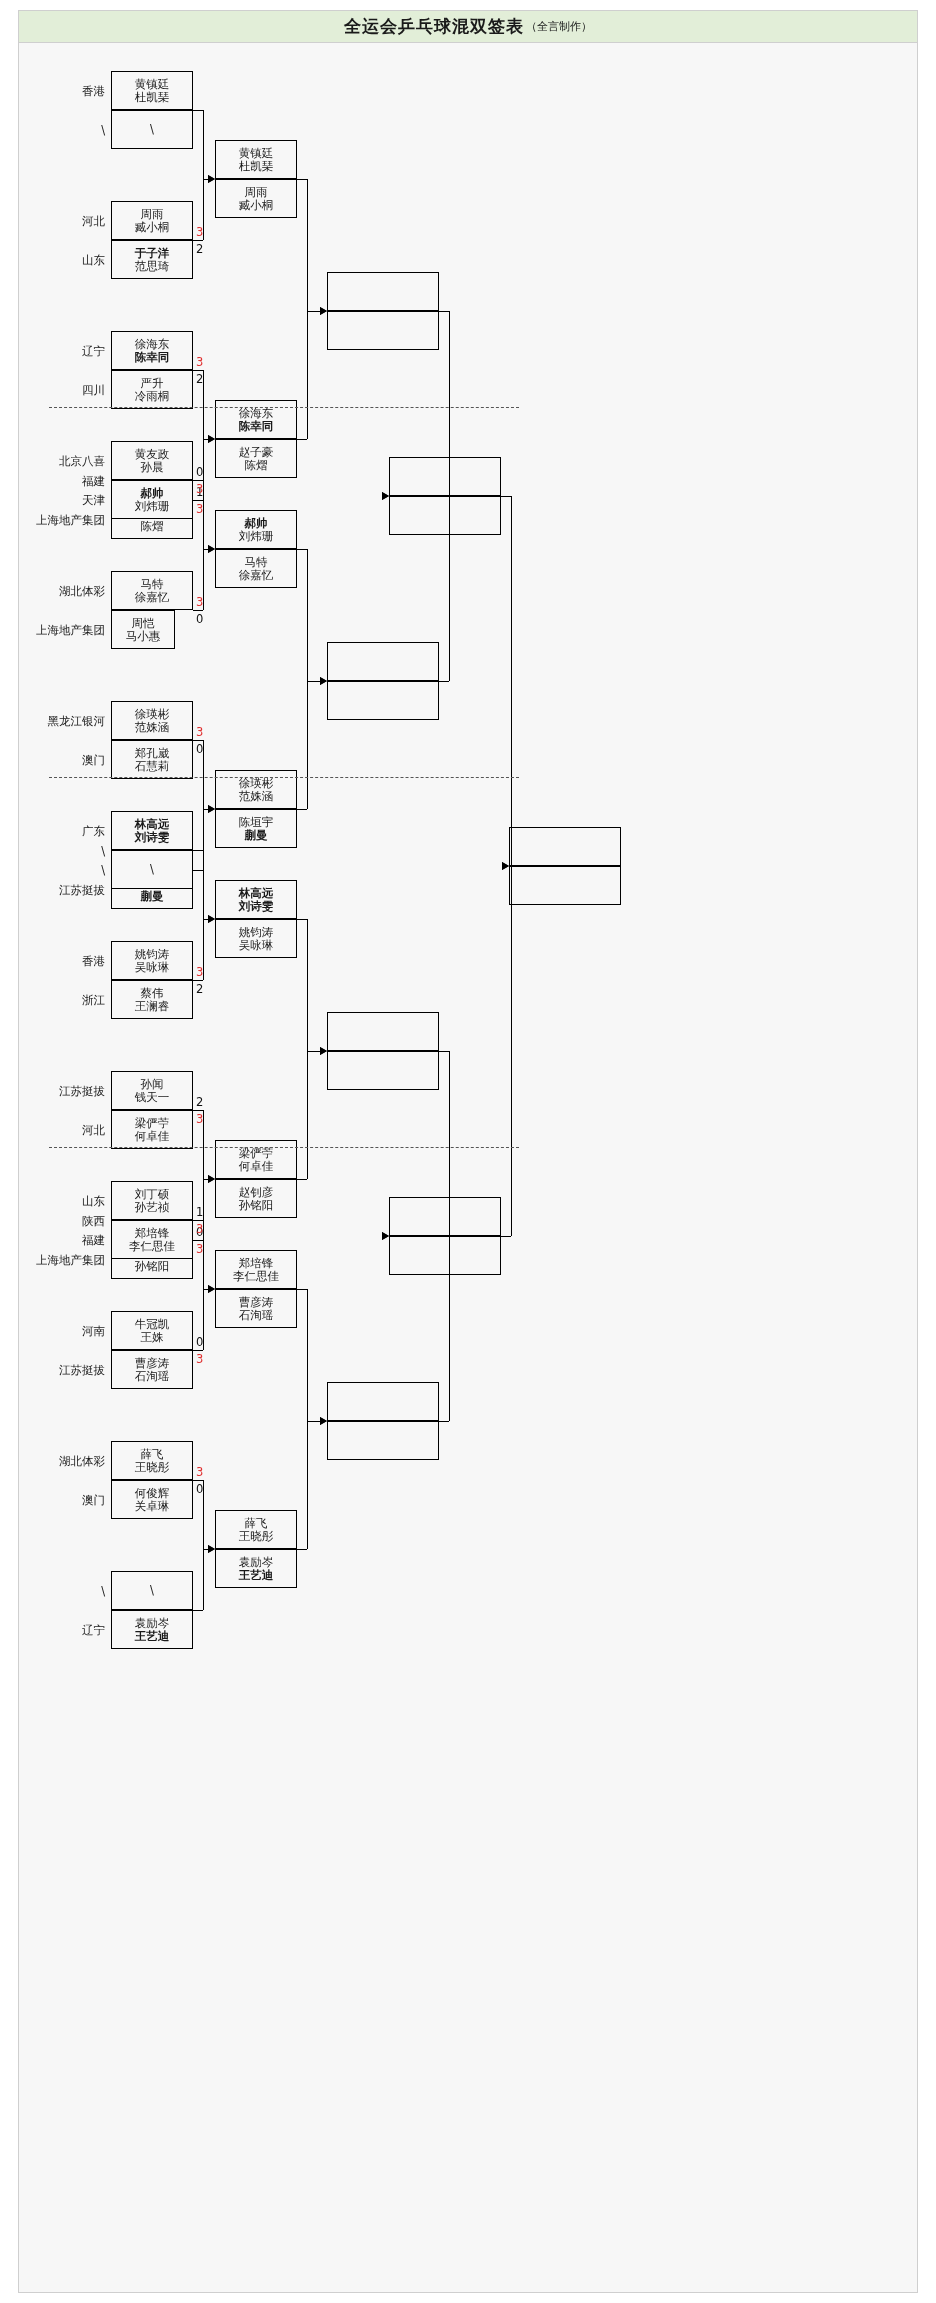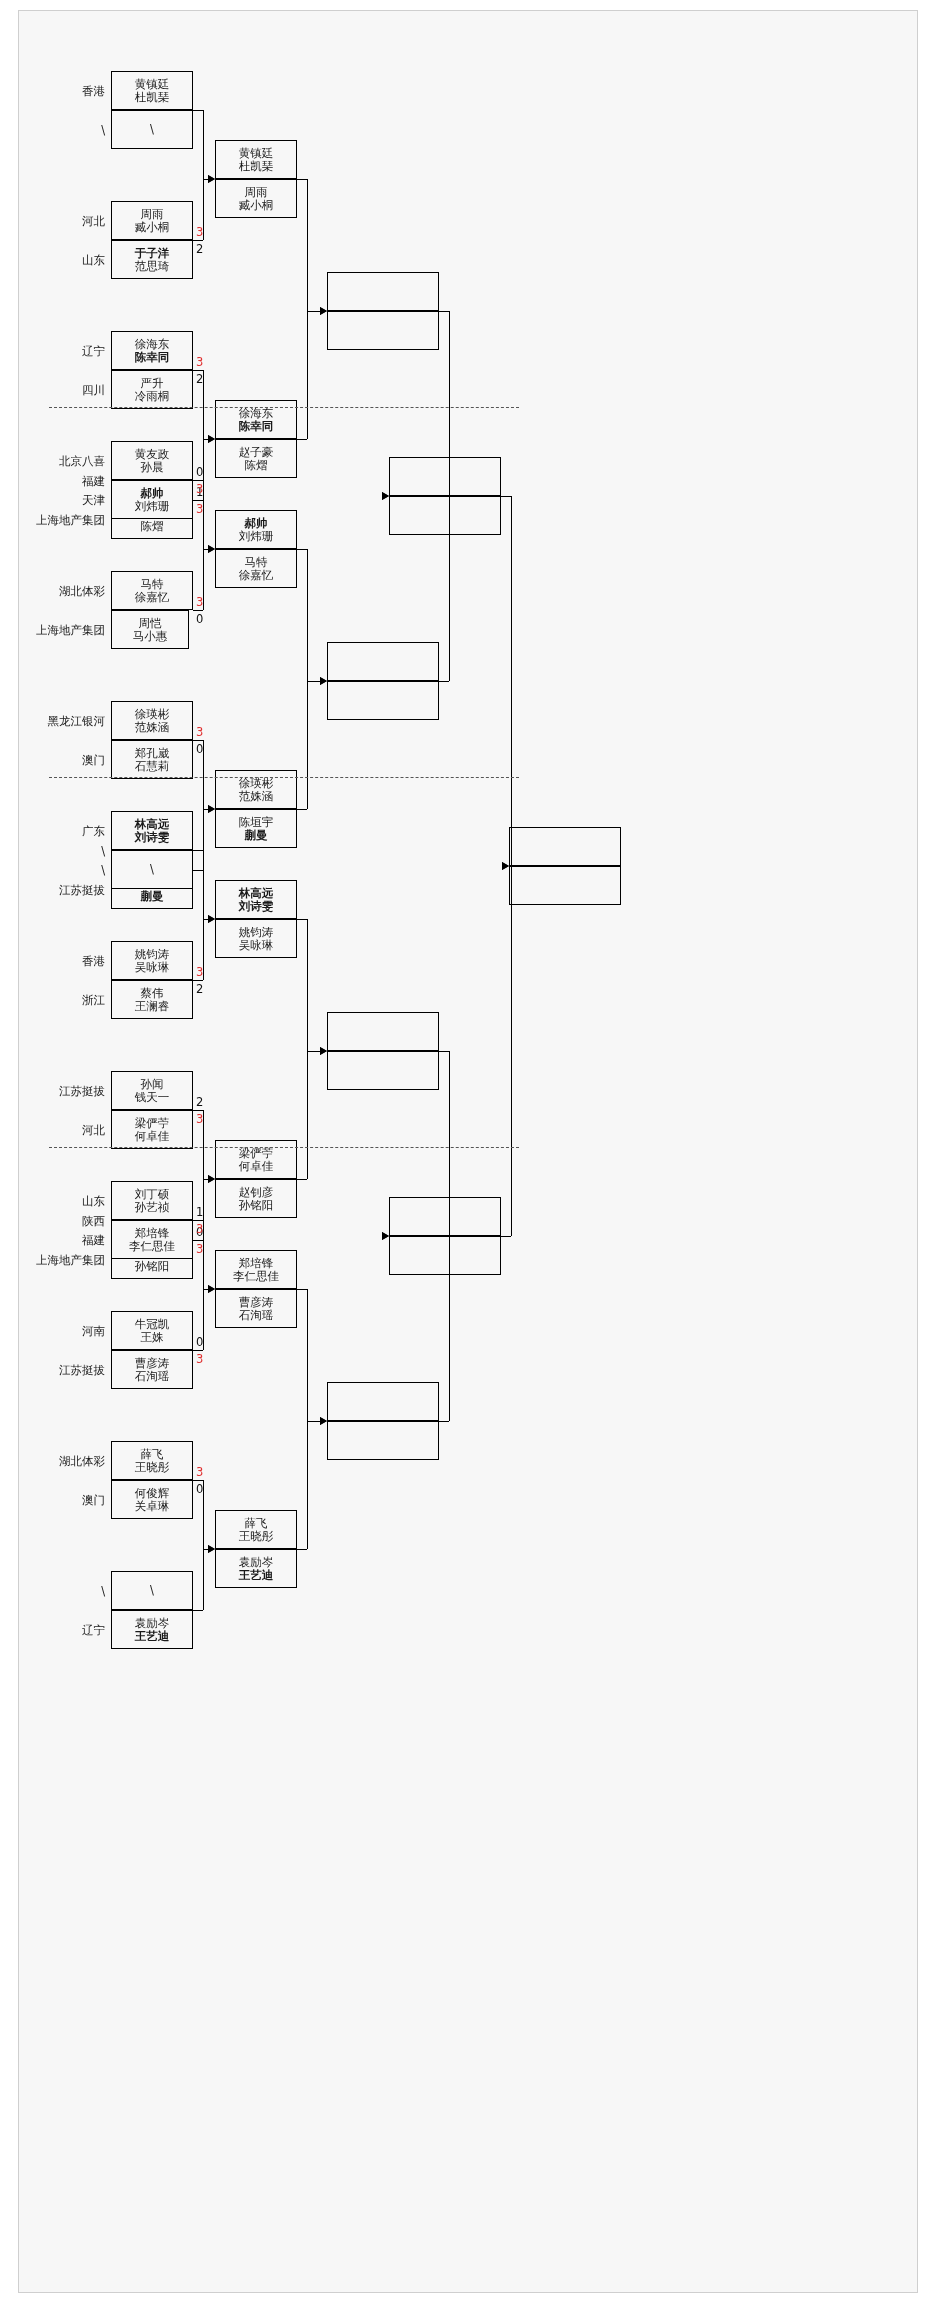--- a/index.html
+++ b/index.html
@@ -81,20 +81,24 @@
     height:0;
     border-top:1px dashed #555;
   }
 </style>
 </head>
 <body>
 
 <div id="page">
   <div class="frame">
 
+    <div class="title-bar">
+      <span class="title-main">全运会乒乓球混双签表</span>
+      <span class="title-sub">（全言制作）</span>
+    </div>
 
     <div id="bracket-layer" style="position:absolute;left:0;top:32px;width:898px;height:2250px;">
         <div class="team-box" style="left: 92px; top: 28px; width: 82px; height: 39px;">
           <div class="ln">黄镇廷</div>
           <div class="ln">杜凯琹</div>
         </div>
         <div class="team-box" style="left: 92px; top: 67px; width: 82px; height: 39px;">
           <div class="ln">\</div>
           <div class="ln"></div>
         </div>
@@ -193,21 +197,21 @@
           <div class="ln">刘炜珊</div>
         </div>
         <div class="region" style="left: -54px; top: 411px; width: 140px;">北京八喜</div>
         <div class="region" style="left: -54px; top: 450px; width: 140px;">天津</div>
         <div class="score" style="left: 177px; top: 422px;">0</div>
         <div class="score w" style="left: 177px; top: 439px;">3</div>
         <div class="team-box" style="left: 92px; top: 528px; width: 82px; height: 39px;">
           <div class="ln">马特</div>
           <div class="ln">徐嘉忆</div>
         </div>
-        <div class="team-box" style="left: 92px; top: 567px; width: 78px; height: 39px;">
+        <div class="team-box" style="left: 92px; top: 567px; width: 64px; height: 39px;">
           <div class="ln">周恺</div>
           <div class="ln">马小惠</div>
         </div>
         <div class="region" style="left: -54px; top: 541px; width: 140px;">湖北体彩</div>
         <div class="region" style="left: -54px; top: 580px; width: 140px;">上海地产集团</div>
         <div class="score w" style="left: 177px; top: 552px;">3</div>
         <div class="score" style="left: 177px; top: 569px;">0</div>
         <div class="team-box" style="left: 92px; top: 658px; width: 82px; height: 39px;">
           <div class="ln">徐瑛彬</div>
           <div class="ln">范姝涵</div>

